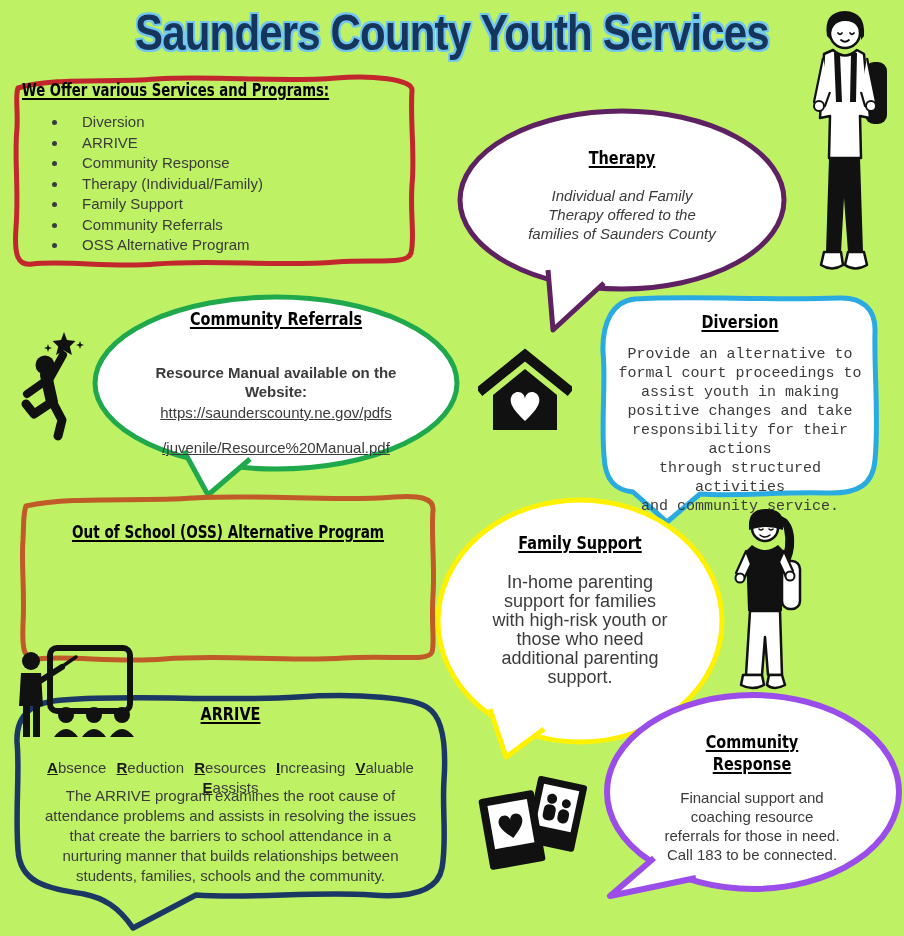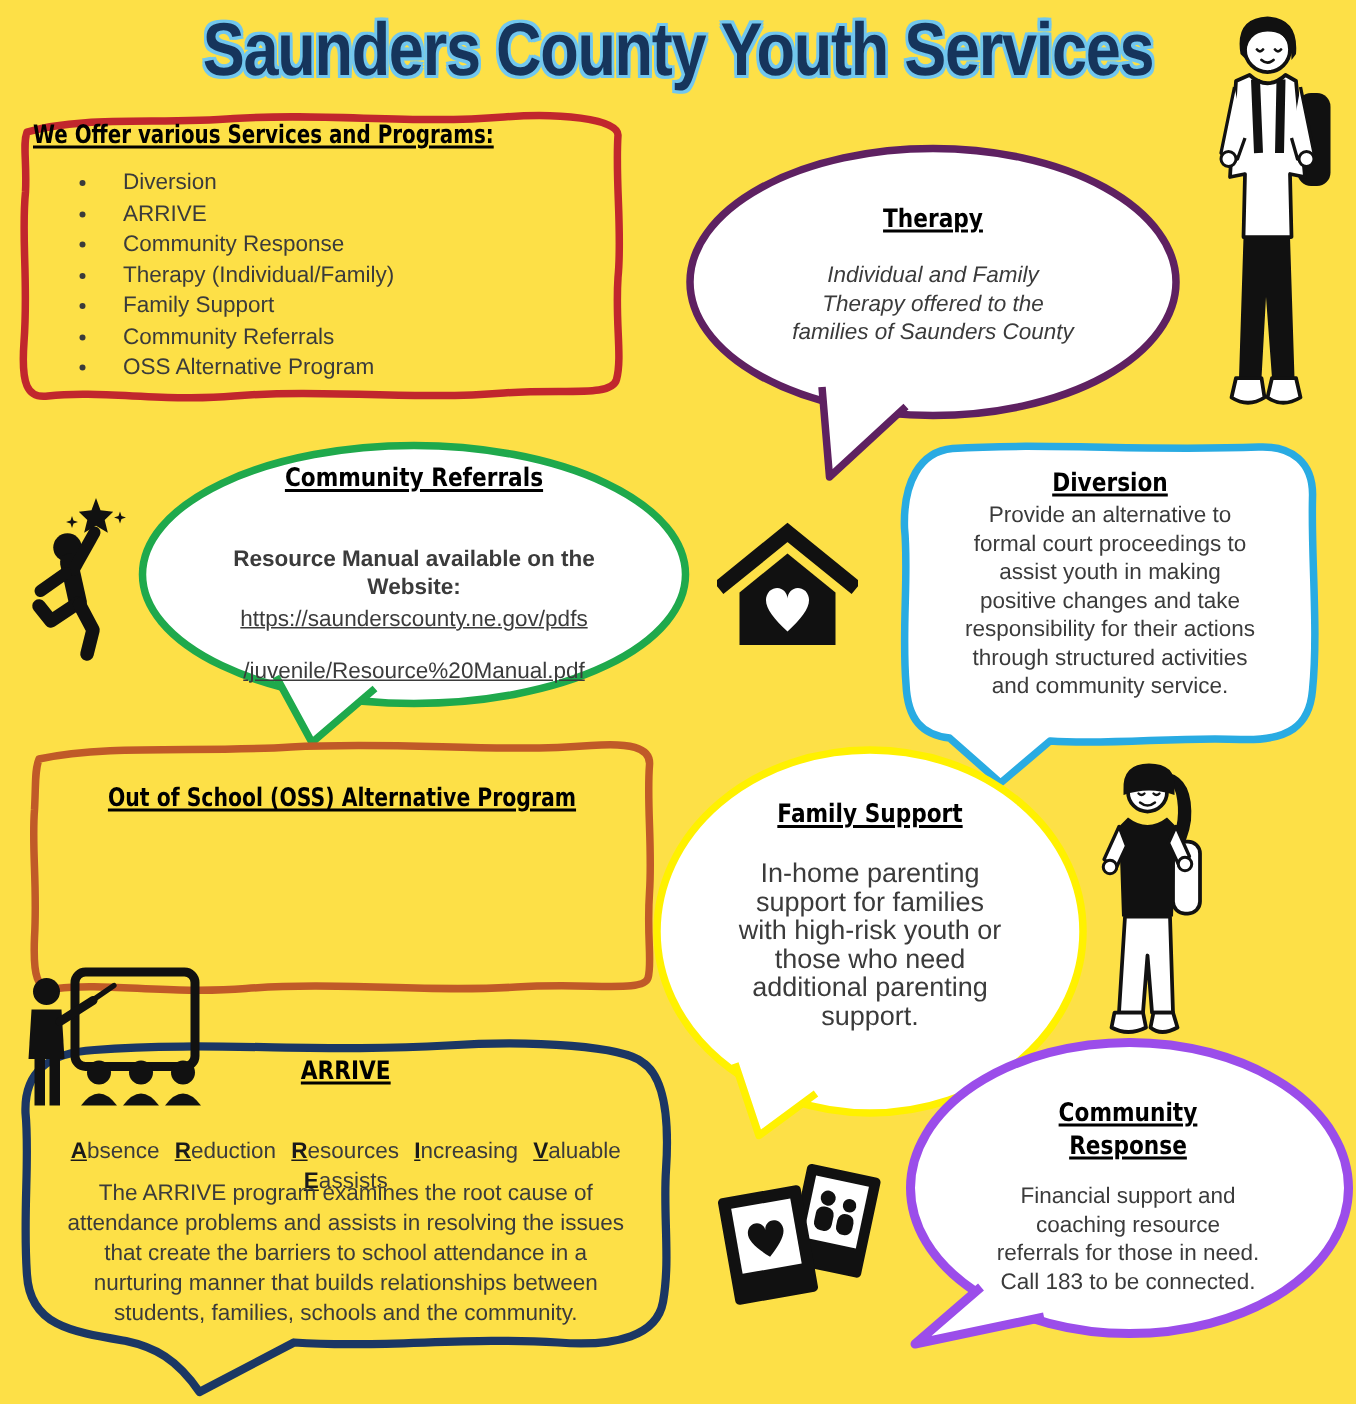--- a/index.html
+++ b/index.html
@@ -1,16 +1,16 @@
 <!DOCTYPE html>
 <html><head>
 <meta charset="utf-8">
 <style>
   html,body{margin:0;padding:0;background:#fff;}
-  .flyer{position:relative;width:904px;height:936px;background:#fde047;overflow:hidden;
+  .flyer{position:relative;width:904px;height:936px;background:#bef264;overflow:hidden;
          font-family:"Liberation Sans",sans-serif;}
   .abs{position:absolute;}
 
   
   .main-title{
     position:absolute;left:0;top:4px;width:904px;text-align:center;
     font-family:"Liberation Sans",sans-serif;font-weight:bold;font-size:50px;
     color:#16355C;letter-spacing:-1px;
     transform:scaleX(.84);transform-origin:center;
     text-shadow:-2px -2px 0 #72C7EE, 2px -2px 0 #72C7EE, -2px 2px 0 #72C7EE, 2px 2px 0 #72C7EE,
@@ -78,21 +78,21 @@
       <li>Diversion</li>
       <li>ARRIVE</li>
       <li>Community Response</li>
       <li>Therapy (Individual/Family)</li>
       <li>Family Support</li>
       <li>Community Referrals</li>
       <li>OSS Alternative Program</li>
     </ul>
   </div>
 
-  <div class="abs" style="left:452px;top:92px;width:340px;height:232px;">
+  <div class="abs" style="left:452px;top:104px;width:340px;height:232px;">
     <svg class="shape" width="340" height="232" viewBox="0 0 340 232">
       <ellipse cx="170" cy="96" rx="162" ry="89" fill="#fff" stroke="#5E2161" stroke-width="5"></ellipse>
       <path d="M96,166 L101,226 L152,179" fill="#fff" stroke="#5E2161" stroke-width="5" stroke-linejoin="round"></path>
     </svg>
     <div class="bubble-title" style="top:44px;">Therapy</div>
     <div class="bubble-body" style="left:45px;top:82px;width:250px;font-style:italic;">Individual and Family
 Therapy offered to the
 families of Saunders County</div>
   </div>
 
@@ -128,21 +128,21 @@
     <path d="M47,73 C35,62 29,53 35,46 C41,41 47,46 47,51 C47,46 53,41 59,46 C65,53 59,62 47,73 Z" fill="#fff"></path>
   </svg>
 
   <div class="abs" style="left:595px;top:290px;width:290px;height:240px;">
     <svg class="shape" width="290" height="240" viewBox="0 0 290 240">
       <path d="M40,9 C100,5 170,11 244,8 C266,7 281,18 280,42 C279,82 284,130 280,170
                C278,194 264,204 232,203 C190,201 145,207 105,204 L72,232 L38,202
                C20,200 10,190 9,166 C6,130 11,92 8,62 C7,32 18,11 40,9 Z" fill="#fff" stroke="#29ABE2" stroke-width="5" stroke-linejoin="round"></path>
     </svg>
     <div class="bubble-title" style="top:22px;">Diversion</div>
-    <div class="bubble-body" style="left:22px;top:44px;width:246px;">Provide an alternative to
+    <div class="bubble-body" style="left:22px;top:55px;width:246px;font-family:Liberation Mono, monospace;">Provide an alternative to
 formal court proceedings to
 assist youth in making
 positive changes and take
 responsibility for their actions
 through structured activities
 and community service.</div>
   </div>
 
   <div class="abs" style="left:14px;top:490px;width:428px;height:176px;">
     <svg class="shape" width="428" height="176" viewBox="0 0 428 176">

